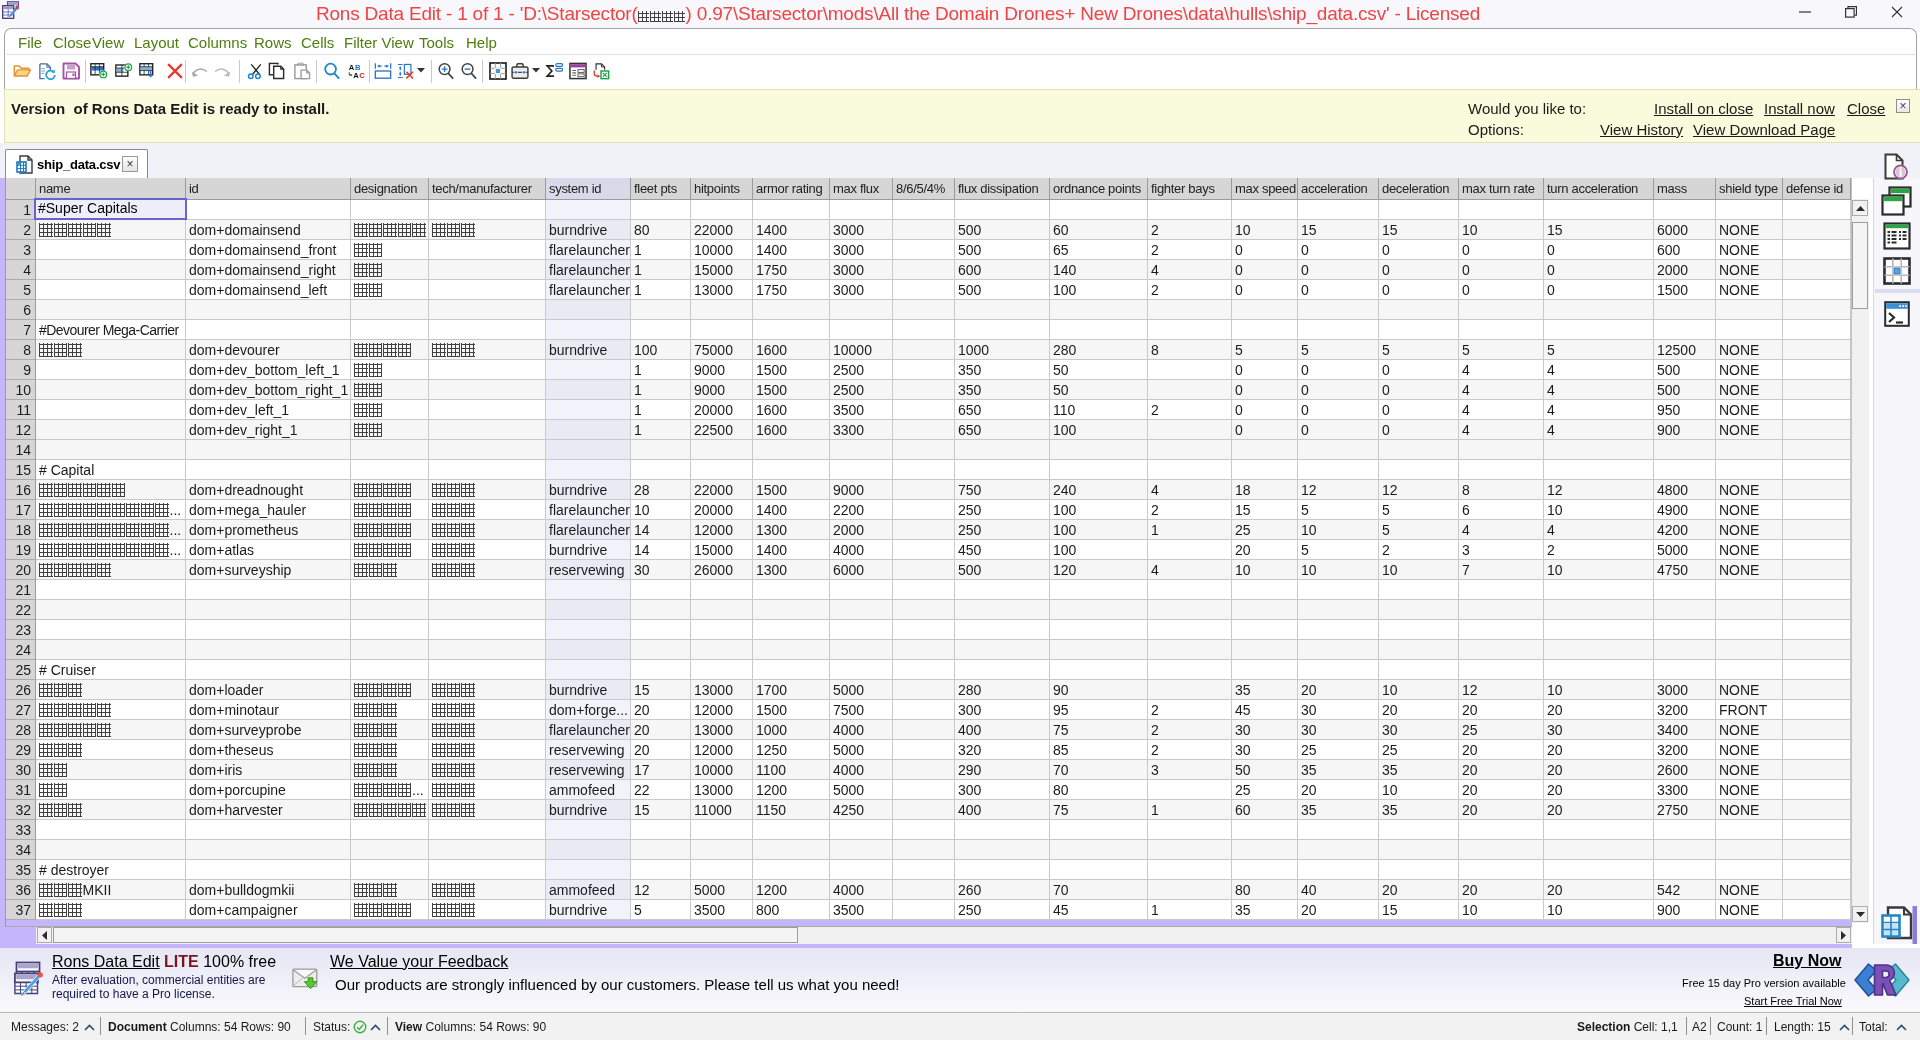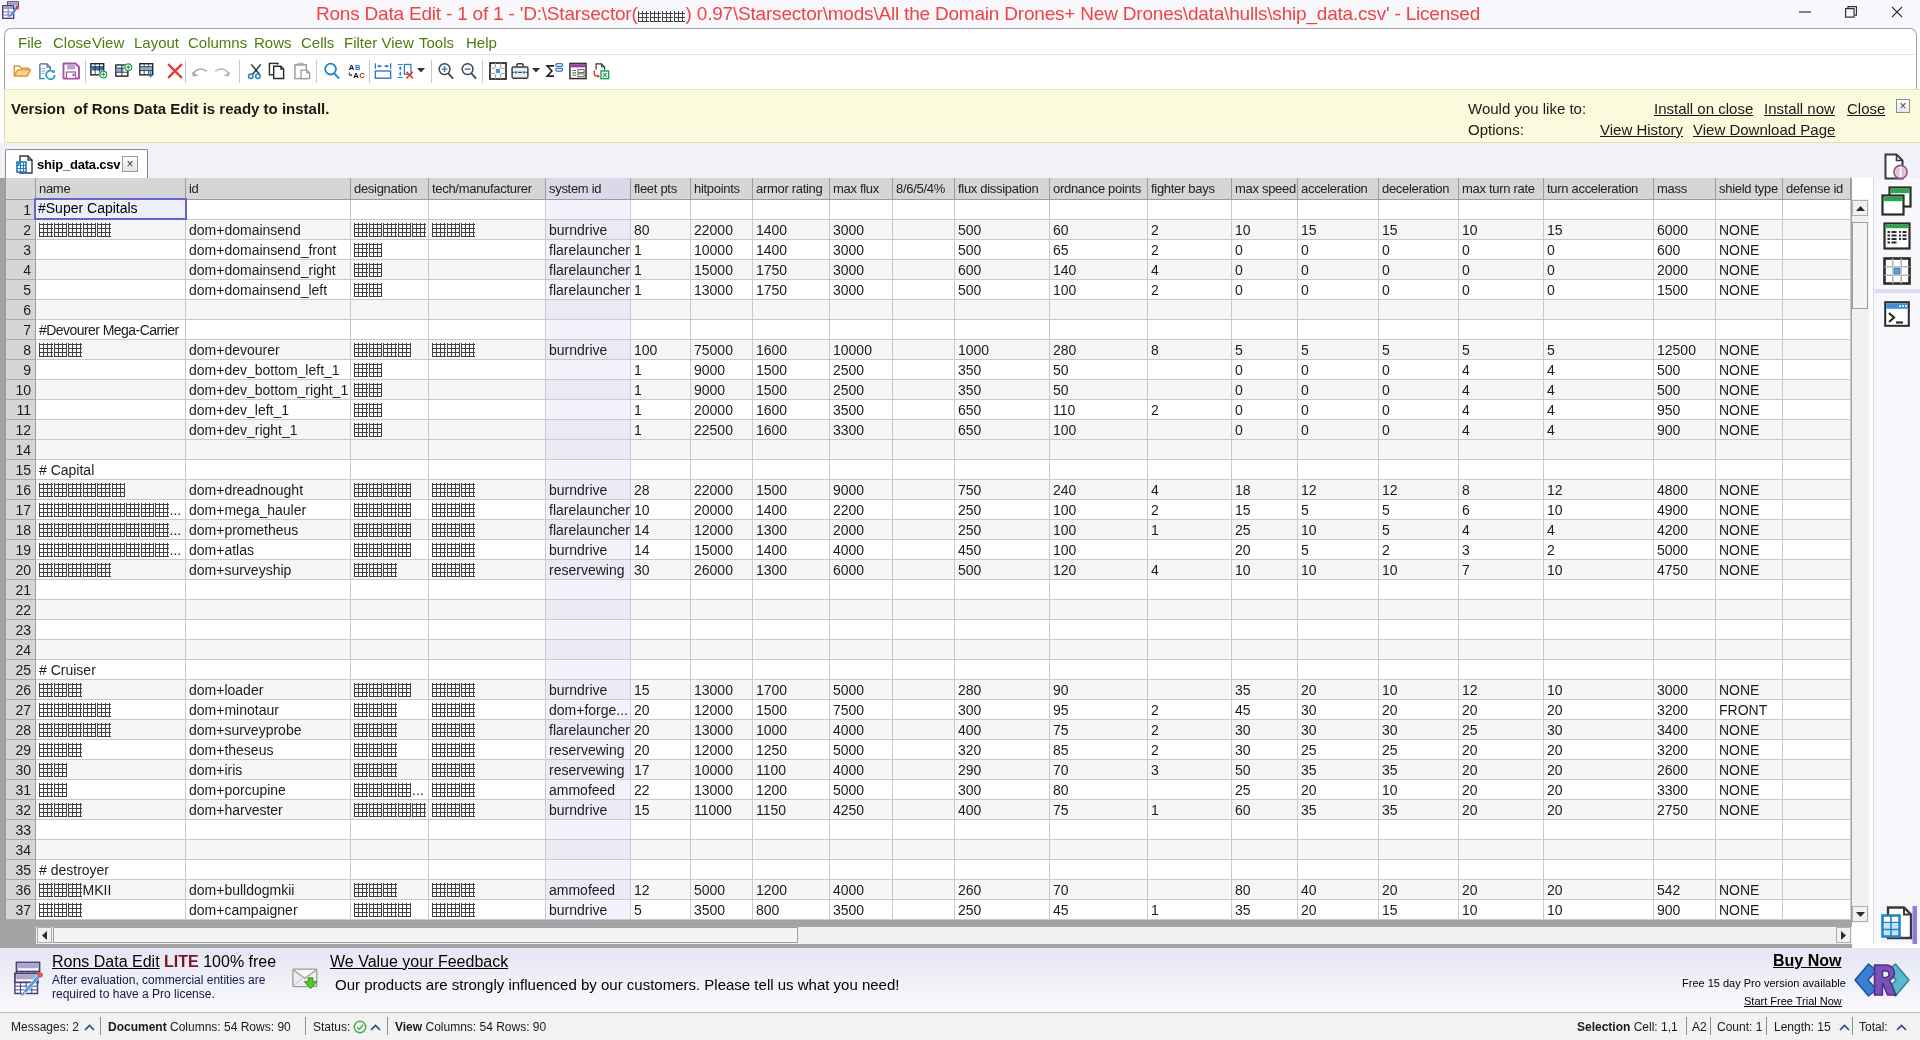--- a/index.html
+++ b/index.html
@@ -24,21 +24,21 @@
 #notif{left:4px;top:89px;width:1920px;height:54px;background:#fafadc;border:1px solid #e2e2b8;font-size:15px;color:#1a1a1a}
 #notif b.l1{position:absolute;left:6px;top:10px;font-weight:bold}
 .nlink{text-decoration:underline}
 #notifx{position:absolute;left:1891px;top:9px;width:14px;height:14px;background:linear-gradient(#fdfdfd,#e8e8e8);border:1px solid #8e8e8e;color:#444;font-size:12px;line-height:13px;text-align:center}
 
 #tabbar{left:0;top:143px;width:1920px;height:35px;background:#f1f1f8}
 #tab{left:5px;top:149px;width:143px;height:29px;background:#fff;border:1px solid #8a8a8a;border-bottom:none;border-radius:2px 2px 0 0}
 #tab .lbl{position:absolute;left:31px;top:7px;font-size:13px;font-weight:bold;color:#000;white-space:nowrap;letter-spacing:-.2px}
 #tabx{position:absolute;left:116px;top:6px;width:16px;height:16px;background:linear-gradient(#fcfcfc,#e4e4e4);border:1px solid #9a9a9a;color:#333;font-size:12px;line-height:14px;text-align:center}
 
-#tablewrap{left:0;top:178px;width:1852px;height:796px;overflow:hidden;background:#a3a3a3}
+#tablewrap{left:0;top:178px;width:1852px;height:796px;overflow:hidden;background:#c4b5fd}
 table{border-collapse:separate;border-spacing:0;table-layout:fixed;position:absolute;left:5px;top:0;width:1846px}
 td,th{font-size:14px;font-weight:normal;text-align:left;vertical-align:middle;padding:0 0 0 3px;white-space:nowrap;overflow:hidden;color:#1b1b1b;height:20px}
 thead th{background:#d6d6d6;border-right:1px solid #9b9b9b;border-bottom:1px solid #9b9b9b;height:22px;color:#222;font-size:13px;letter-spacing:-.3px}
 thead th.sys{background:#d9d9ea}
 td{border-right:1px solid #c9c9c9;border-bottom:1px solid #c9c9c9;background:#fff}
 td.rn{background:#d6d6d6;border-right:1px solid #9b9b9b;border-bottom:1px solid #ababab;text-align:right;padding:0 4px 0 0;color:#1b1b1b}
 tr.e td{background:#f6f6f6}
 tr.e td.rn,td.rn{background:#d6d6d6}
 td.sys{background:#f2f2fb}
 tr.e td.sys{background:#eaeaf5}

